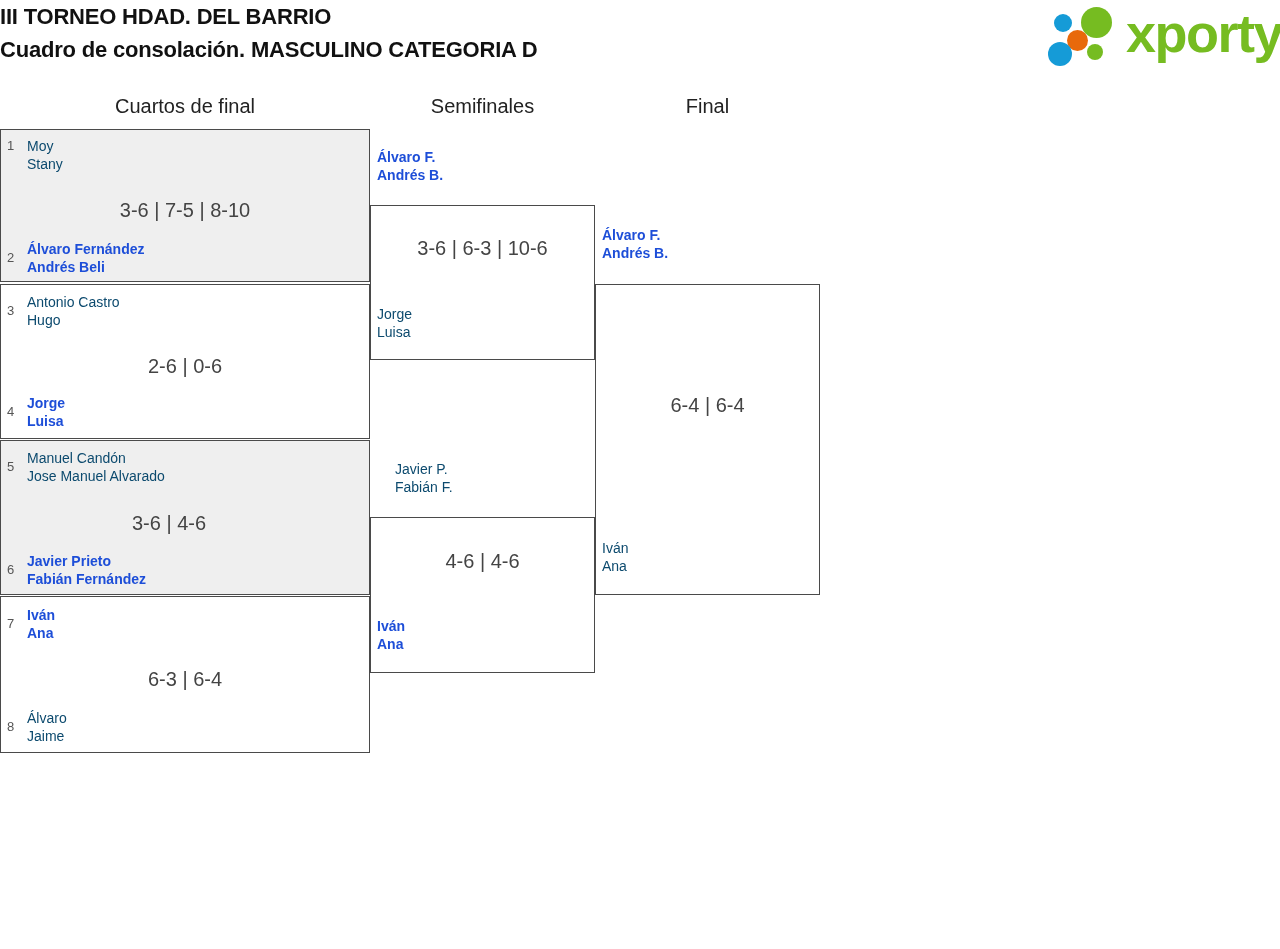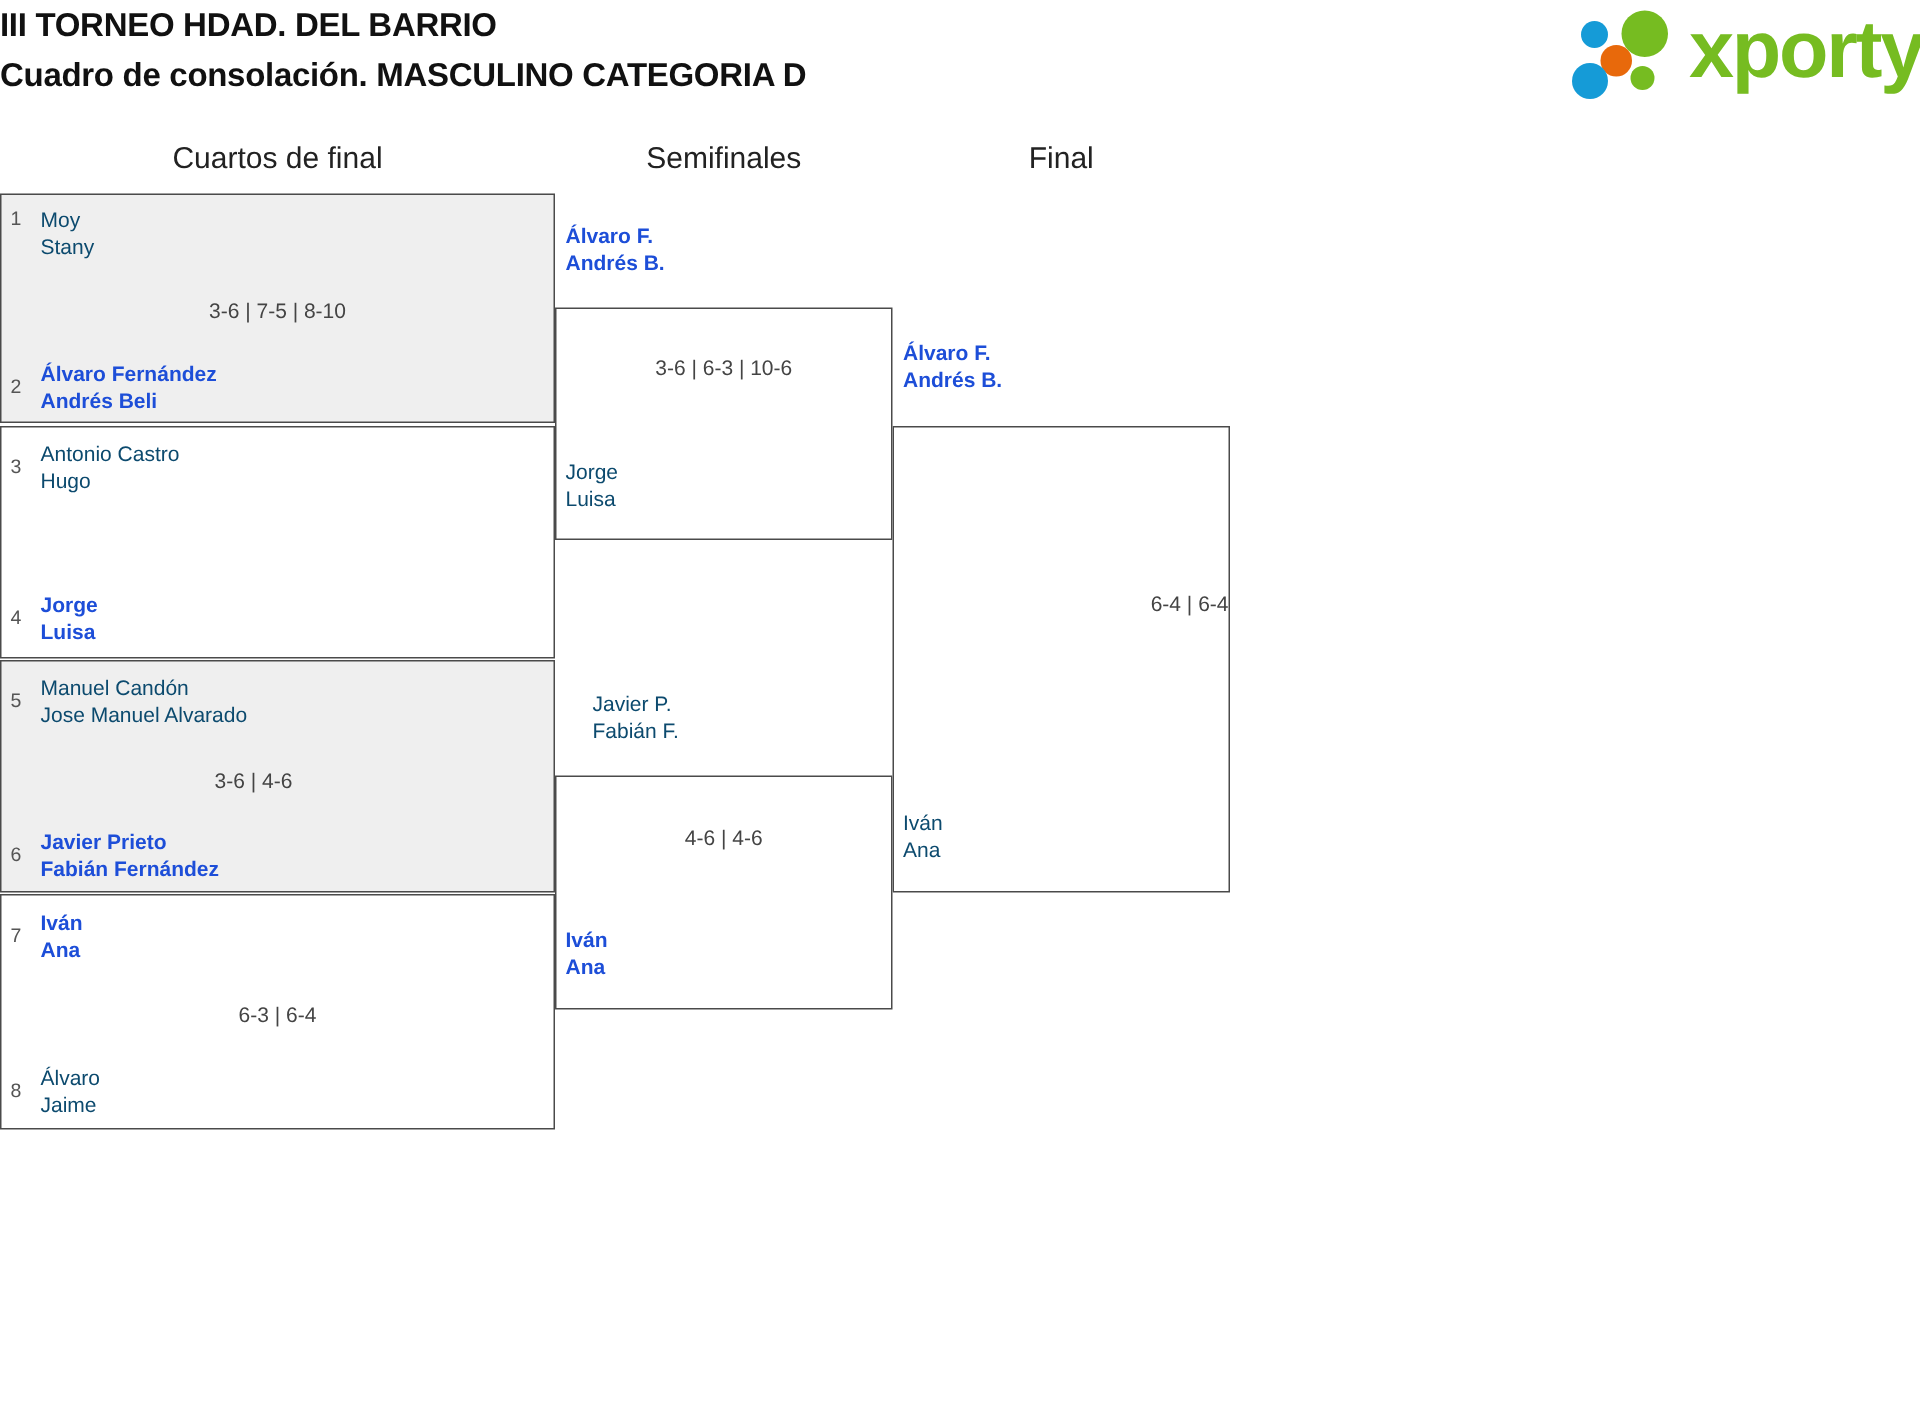--- a/index.html
+++ b/index.html
@@ -89,21 +89,21 @@
     white-space: nowrap;
   }
   .team.winner {
     color: #1d4ed8;
     font-weight: bold;
   }
   .team .p2 { display: block; }
 
   .score {
     position: absolute;
-    font-size: 14px;
+    font-size: 20px;
     color: #444444;
     text-align: center;
     white-space: nowrap;
   }
 </style>
 </head>
 <body>
 
 <div id="header-title">
   <div class="title-line">III TORNEO HDAD. DEL BARRIO</div>
@@ -141,20 +141,21 @@
   <span class="seed" style="top:18px;">3</span>
   <div class="team" style="left:26px; top:8px;">
     <span>Antonio Castro</span>
     <span class="p2">Hugo</span>
   </div>
   <span class="seed" style="top:119px;">4</span>
   <div class="team winner" style="left:26px; top:109px;">
     <span>Jorge</span>
     <span class="p2">Luisa</span>
   </div>
+  <div class="score" style="left:0px; top:70px; width:368px;">2-6 | 0-6</div>
 </div>
 
 <div class="match-box shaded" style="left:0px; top:440px; width:370px; height:155px;">
   <span class="seed" style="top:18px;">5</span>
   <div class="team" style="left:26px; top:8px;">
     <span>Manuel Candón</span>
     <span class="p2">Jose Manuel Alvarado</span>
   </div>
   <span class="seed" style="top:121px;">6</span>
   <div class="team winner" style="left:26px; top:111px;">
@@ -204,14 +205,14 @@
 
 <div class="team winner" style="left:602px; top:226px;">
   <span>Álvaro F.</span>
   <span class="p2">Andrés B.</span>
 </div>
 <div class="match-box" style="left:595px; top:284px; width:225px; height:311px;">
   <div class="team" style="left:6px; top:254px;">
     <span>Iván</span>
     <span class="p2">Ana</span>
   </div>
-  <div class="score" style="left:0px; top:109px; width:223px;text-align:right;">6-4 | 6-4</div>
+  <div class="score" style="left:0px; top:109px; width:223px;">6-4 | 6-4</div>
 </div>
 
 </body></html>

